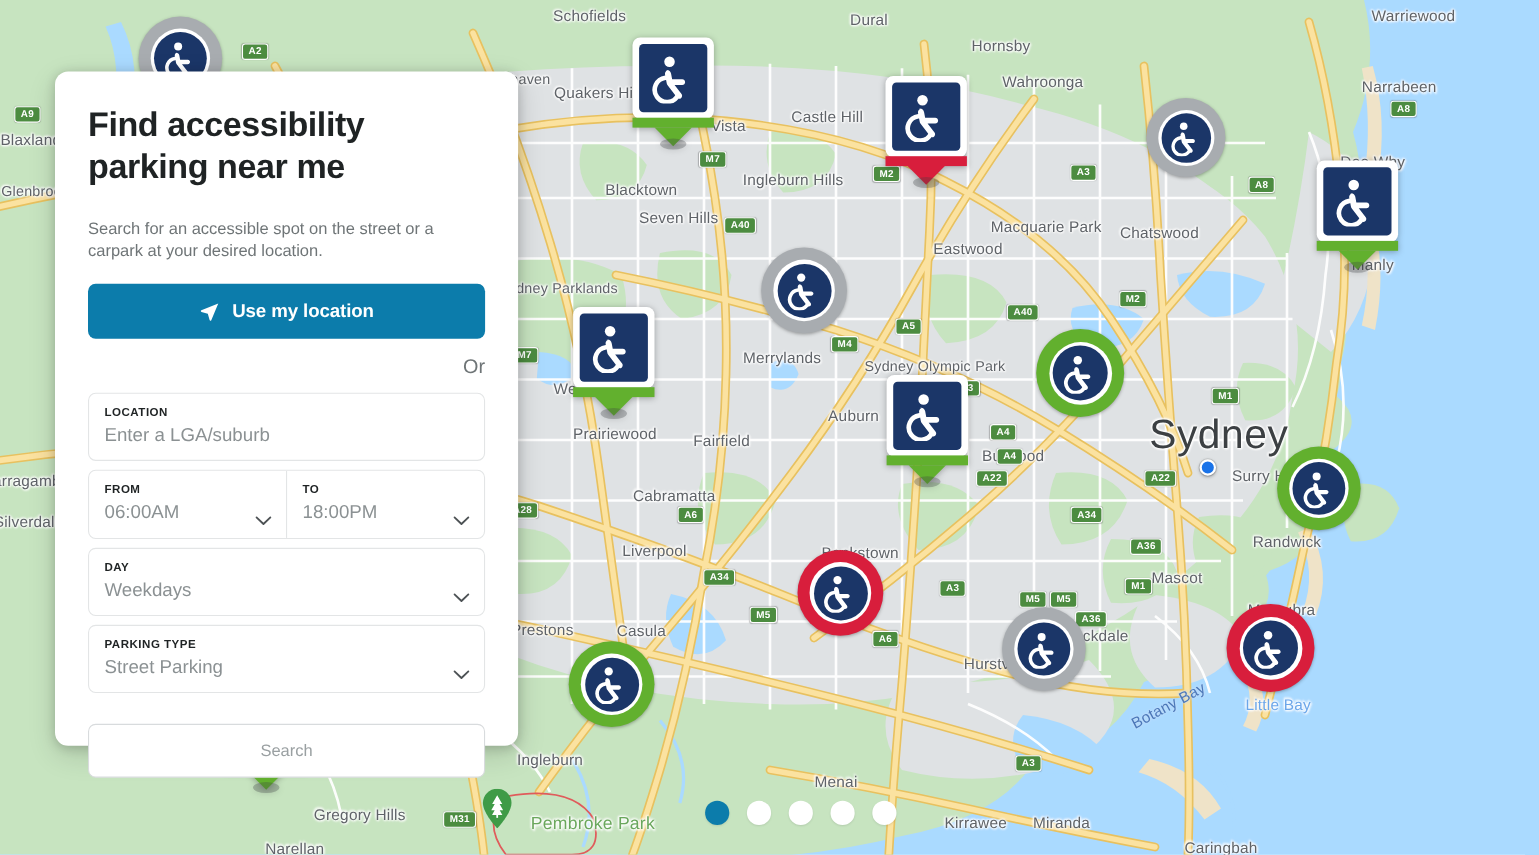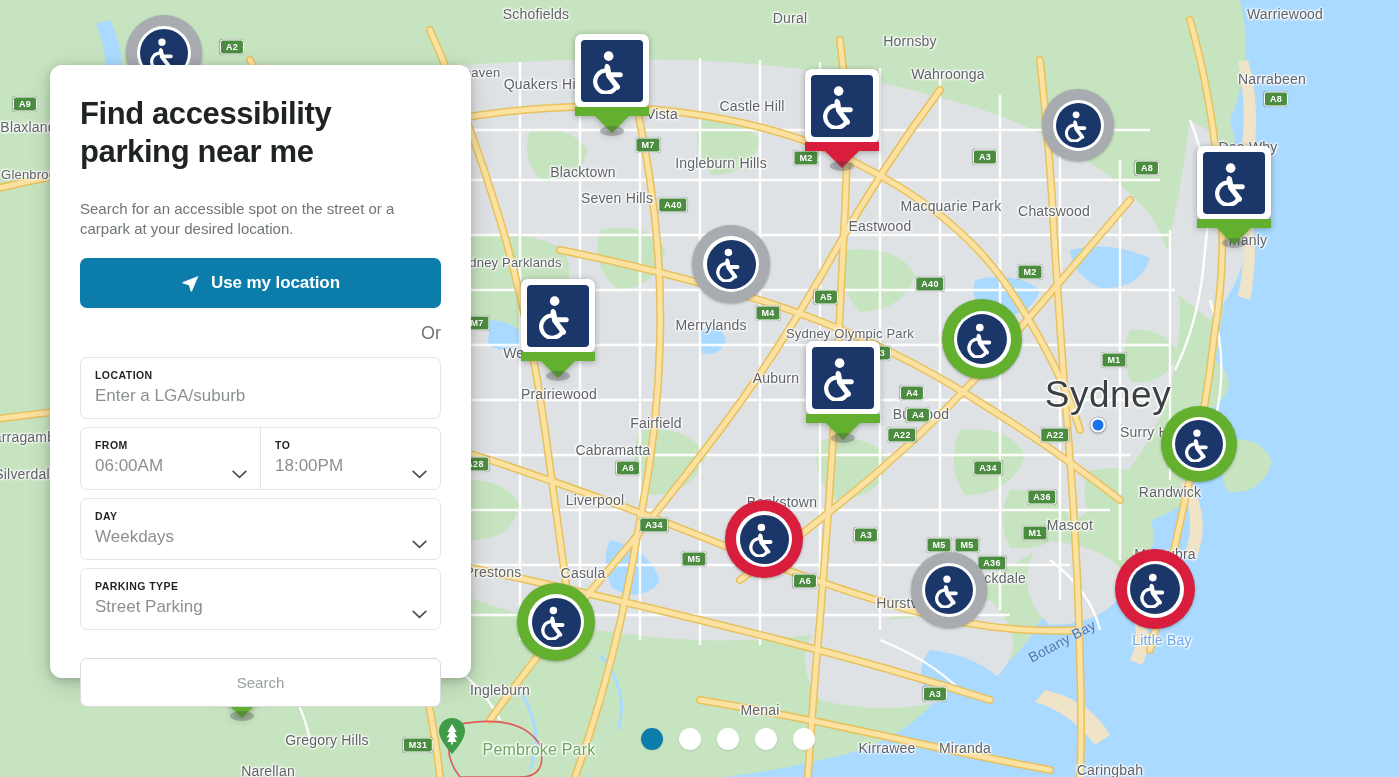--- a/index.html
+++ b/index.html
@@ -419,21 +419,21 @@
         <div class="map-label sz-md" style="left: 1054px; top: 211px;">Chatswood</div>
         <div class="map-label sz-md" style="left: 1248px; top: 240px;">Manly</div>
         <div class="map-label sz-md" style="left: 880px; top: 226px;">Eastwood</div>
         <div class="map-label sz-sm" style="left: 481px; top: 262px;">Western Sydney Parklands</div>
         <div class="map-label sz-md" style="left: 711px; top: 325px;">Merrylands</div>
         <div class="map-label sz-sm" style="left: 850px; top: 333px;">Sydney Olympic Park</div>
         <div class="map-label sz-md" style="left: 548px; top: 353px;">Wetherill Park</div>
         <div class="map-label sz-md" style="left: 776px; top: 378px;">Auburn</div>
         <div class="map-label sz-xl" style="left: 1108px; top: 395px;">Sydney</div>
         <div class="map-label sz-md" style="left: 559px; top: 394px;">Prairiewood</div>
-        <div class="map-label sz-md" style="left: 656px; top: 423px;">Fairfield</div>
+        <div class="map-label sz-md" style="left: 656px; top: 400px;">Fairfield</div>
         <div class="map-label sz-md" style="left: 921px; top: 414px;">Burwood</div>
         <div class="map-label sz-md" style="left: 1153px; top: 432px;">Surry Hills</div>
         <div class="map-label sz-md" style="left: 22px; top: 437px;">Warragamba</div>
         <div class="map-label sz-md" style="left: 613px; top: 450px;">Cabramatta</div>
         <div class="map-label sz-md" style="left: 1170px; top: 492px;">Randwick</div>
         <div class="map-label sz-md" style="left: 26px; top: 474px;">Silverdale</div>
         <div class="map-label sz-md" style="left: 595px; top: 500px;">Liverpool</div>
         <div class="map-label sz-md" style="left: 782px; top: 502px;">Bankstown</div>
         <div class="map-label sz-md" style="left: 1070px; top: 525px;">Mascot</div>
         <div class="map-label sz-md" style="left: 906px; top: 603px;">Hurstville</div>

